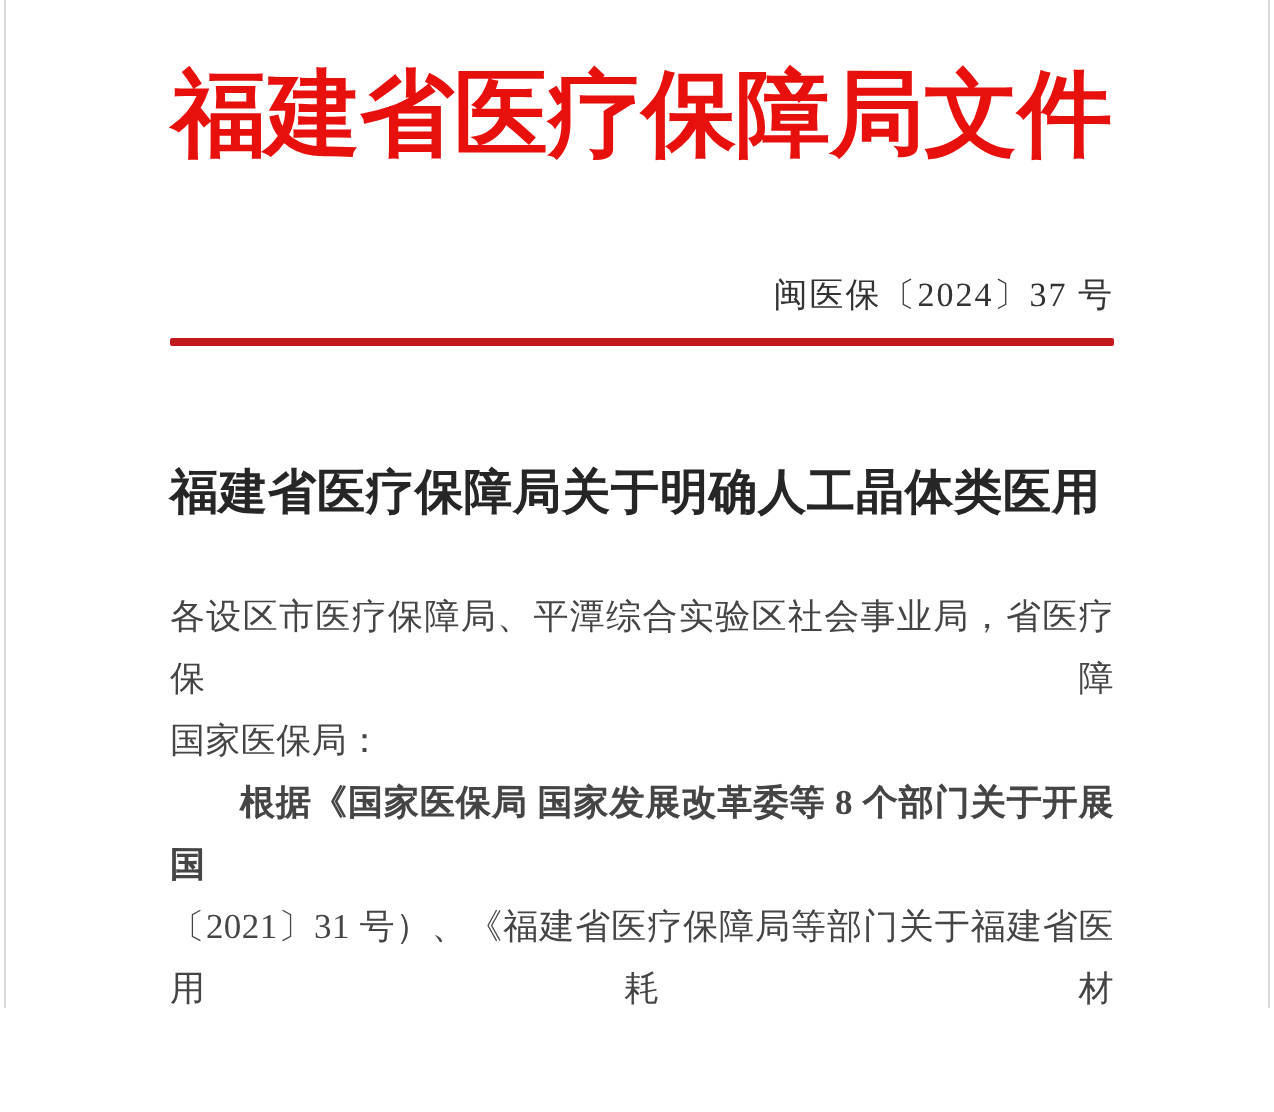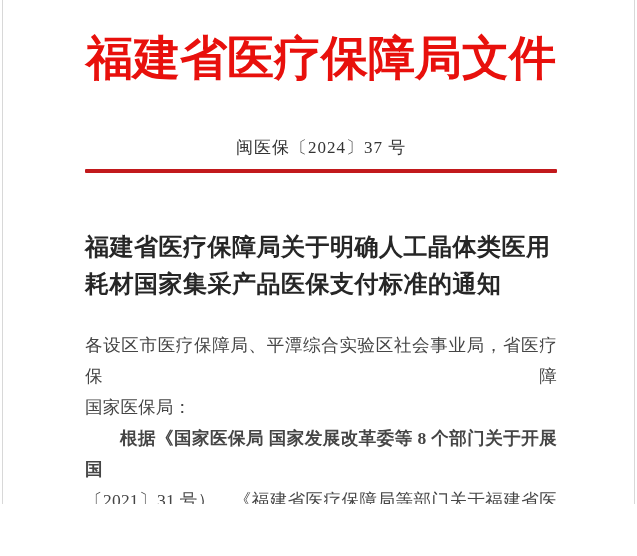--- a/index.html
+++ b/index.html
@@ -39,21 +39,21 @@
     text-align: center;
     white-space: nowrap;
     letter-spacing: 0px;
   }
 
   .doc-number {
     margin-top: 47px;
     line-height: 22px;
     font-size: 17px;
     color: var(--docnum-text, #333333);
-    text-align: center;
+    text-align: right;
     letter-spacing: 1px;
   }
 
   .divider {
     margin-top: 10px;
     height: 4px;
     background: var(--divider-red, #c2191c);
     border-radius: 1px;
   }
 
@@ -98,21 +98,20 @@
   <div class="content">
 
     <div class="header-title">福建省医疗保障局文件</div>
 
     <div class="doc-number">闽医保〔2024〕37 号</div>
 
     <div class="divider"></div>
 
     <div class="doc-title">
       <div class="t-line">福建省医疗保障局关于明确人工晶体类医用</div>
-      <div class="t-line">耗材国家集采产品医保支付标准的通知</div>
     </div>
 
     <div class="body-text">
       <div class="b-line just">各设区市医疗保障局、平潭综合实验区社会事业局，省医疗保障</div>
       <div class="b-line">国家医保局：</div>
       <div class="b-line just indent">根据《国家医保局 国家发展改革委等 8 个部门关于开展国</div>
       <div class="b-line just">〔2021〕31 号）、《福建省医疗保障局等部门关于福建省医用耗材</div>
 
     </div>
 

